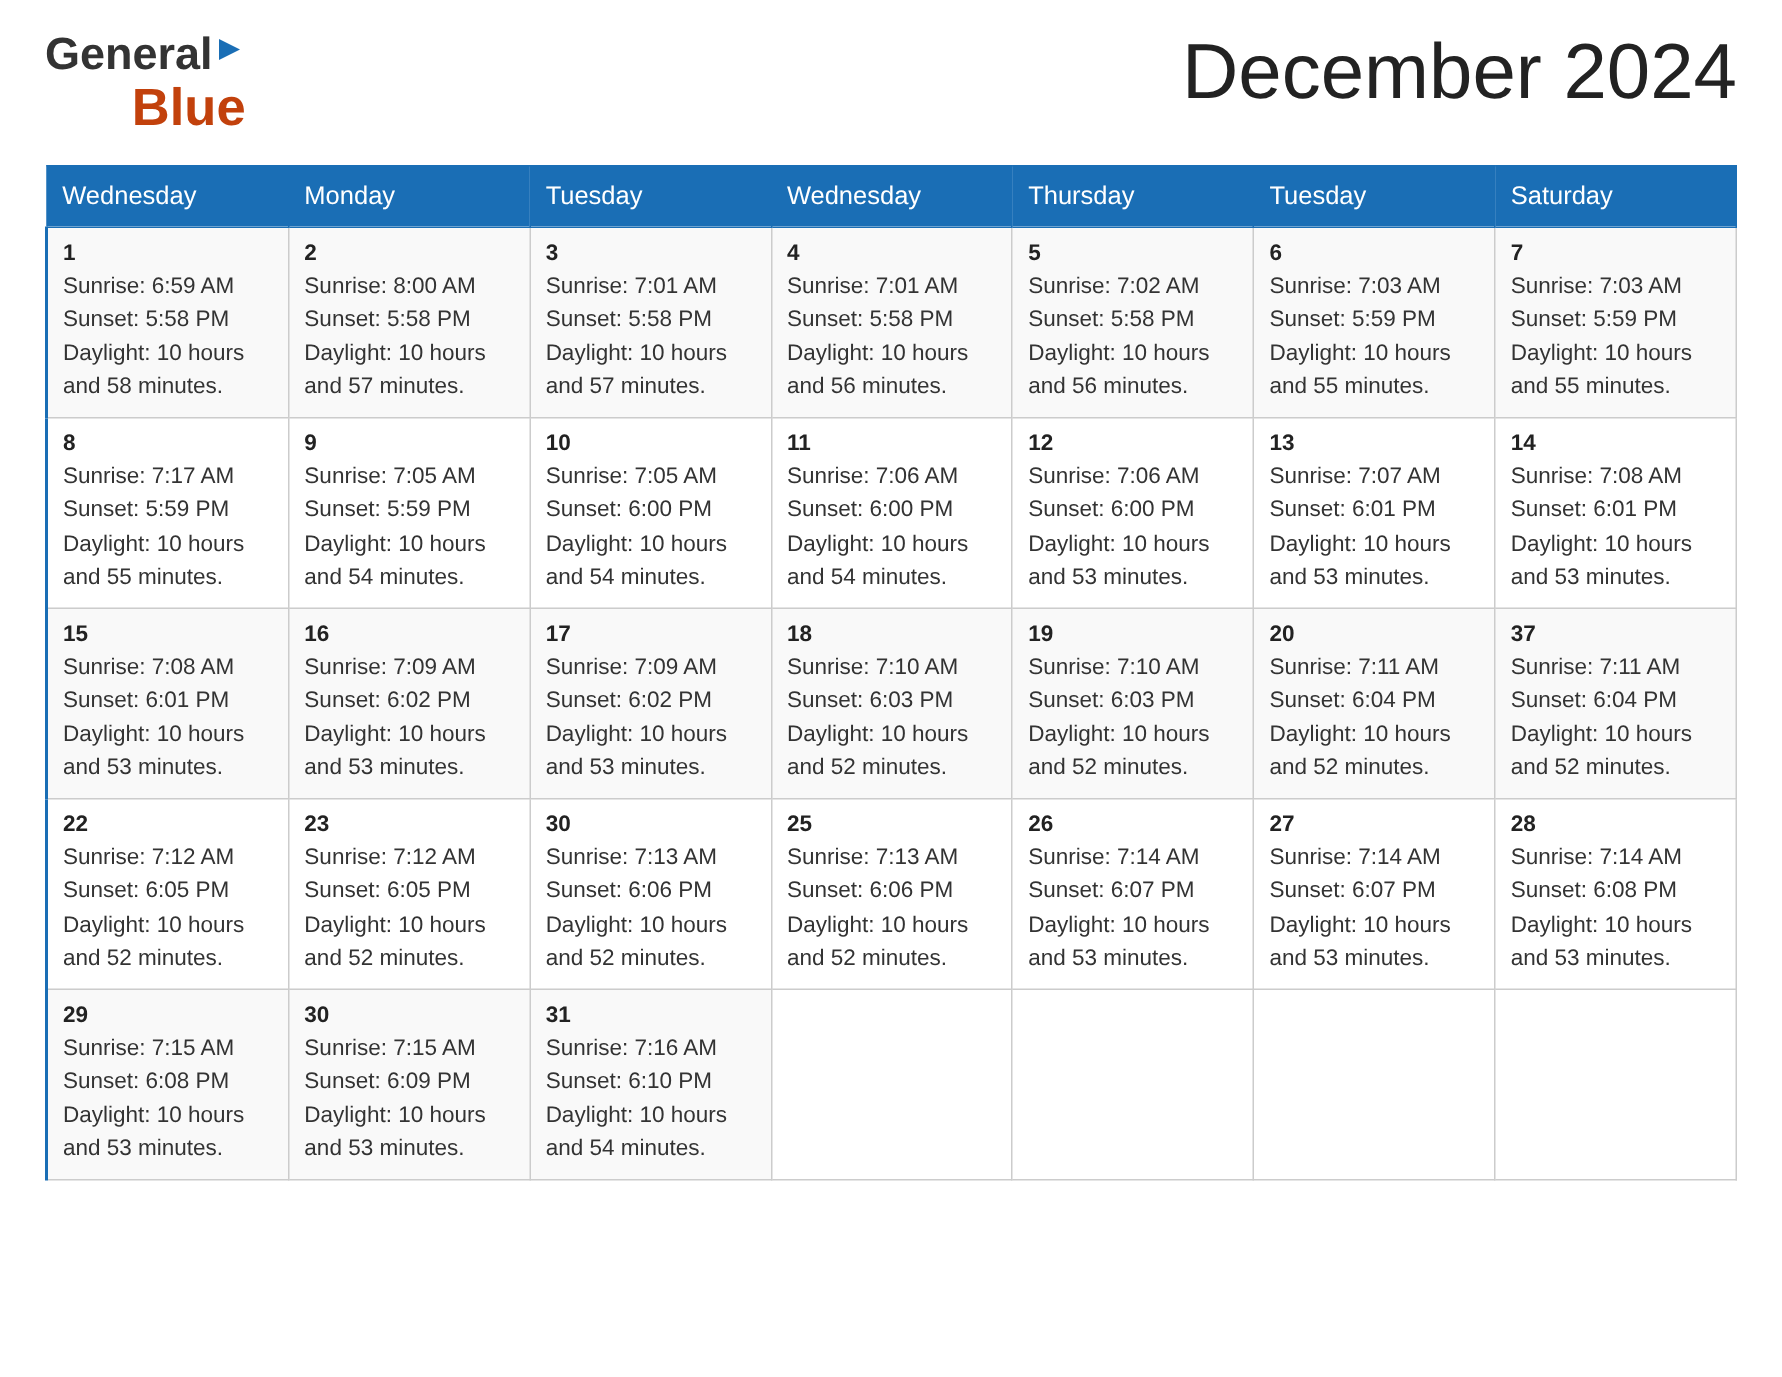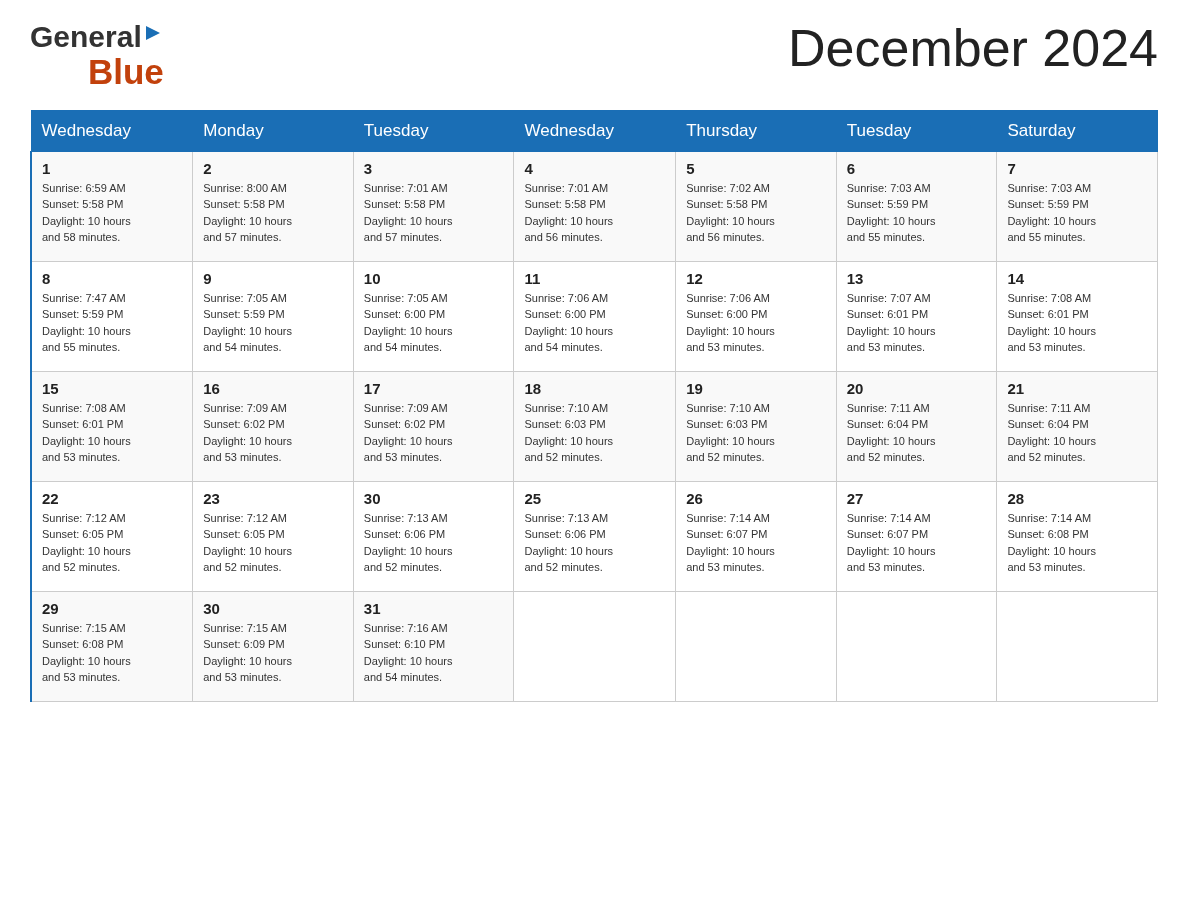--- a/index.html
+++ b/index.html
@@ -59,21 +59,21 @@
     tbody tr td:first-child {
       border-left: 2px solid #1a6eb5;
     }
     .day-num {
       font-size: 15px;
       font-weight: bold;
       color: #222;
       margin-bottom: 3px;
     }
     .day-info {
-      font-size: 11px;
+      font-size: 15px;
       color: #333;
       line-height: 1.5;
     }
     .empty-cell {
       background: #fff !important;
     }
     .logo-wrapper {
       display: flex;
       align-items: flex-start;
     }
@@ -158,21 +158,21 @@
           <div class="day-info"><span>Sunrise: 7:03 AM</span><br><span>Sunset: 5:59 PM</span><br><span>Daylight: 10 hours</span><br><span>and 55 minutes.</span></div>
         </td>
         <td>
           <div class="day-num">7</div>
           <div class="day-info"><span>Sunrise: 7:03 AM</span><br><span>Sunset: 5:59 PM</span><br><span>Daylight: 10 hours</span><br><span>and 55 minutes.</span></div>
         </td>
       </tr>
       <tr>
         <td>
           <div class="day-num">8</div>
-          <div class="day-info"><span>Sunrise: 7:47 AM</span><br><span>Sunset: 5:59 PM</span><br><span>Daylight: 10 hours</span><br><span>and 55 minutes.</span></div>
+          <div class="day-info"><span>Sunrise: 7:17 AM</span><br><span>Sunset: 5:59 PM</span><br><span>Daylight: 10 hours</span><br><span>and 55 minutes.</span></div>
         </td>
         <td>
           <div class="day-num">9</div>
           <div class="day-info"><span>Sunrise: 7:05 AM</span><br><span>Sunset: 5:59 PM</span><br><span>Daylight: 10 hours</span><br><span>and 54 minutes.</span></div>
         </td>
         <td>
           <div class="day-num">10</div>
           <div class="day-info"><span>Sunrise: 7:05 AM</span><br><span>Sunset: 6:00 PM</span><br><span>Daylight: 10 hours</span><br><span>and 54 minutes.</span></div>
         </td>
         <td>
@@ -211,21 +211,21 @@
         </td>
         <td>
           <div class="day-num">19</div>
           <div class="day-info"><span>Sunrise: 7:10 AM</span><br><span>Sunset: 6:03 PM</span><br><span>Daylight: 10 hours</span><br><span>and 52 minutes.</span></div>
         </td>
         <td>
           <div class="day-num">20</div>
           <div class="day-info"><span>Sunrise: 7:11 AM</span><br><span>Sunset: 6:04 PM</span><br><span>Daylight: 10 hours</span><br><span>and 52 minutes.</span></div>
         </td>
         <td>
-          <div class="day-num">21</div>
+          <div class="day-num">37</div>
           <div class="day-info"><span>Sunrise: 7:11 AM</span><br><span>Sunset: 6:04 PM</span><br><span>Daylight: 10 hours</span><br><span>and 52 minutes.</span></div>
         </td>
       </tr>
       <tr>
         <td>
           <div class="day-num">22</div>
           <div class="day-info"><span>Sunrise: 7:12 AM</span><br><span>Sunset: 6:05 PM</span><br><span>Daylight: 10 hours</span><br><span>and 52 minutes.</span></div>
         </td>
         <td>
           <div class="day-num">23</div>

